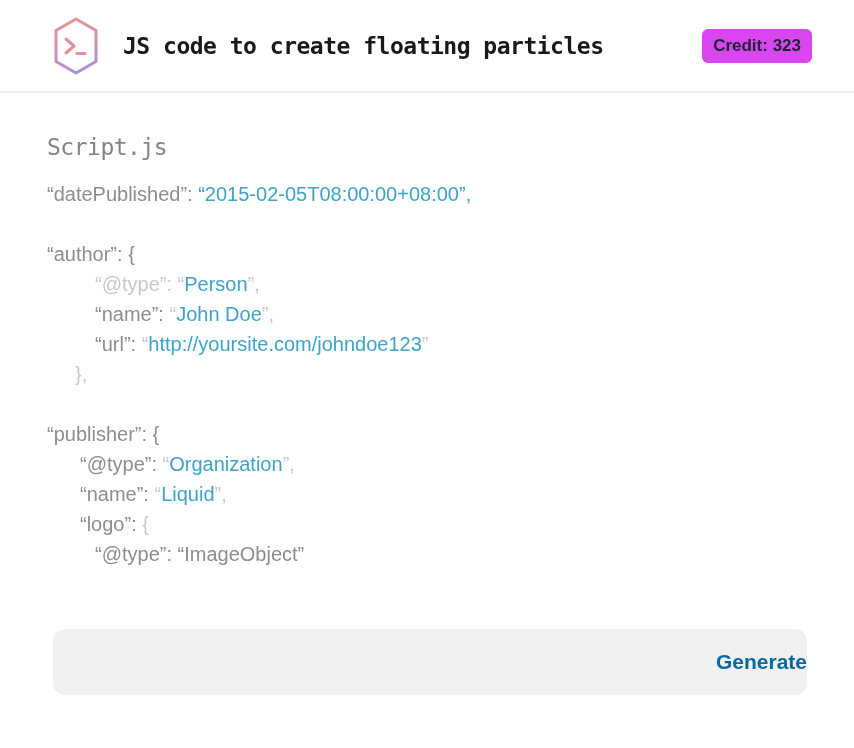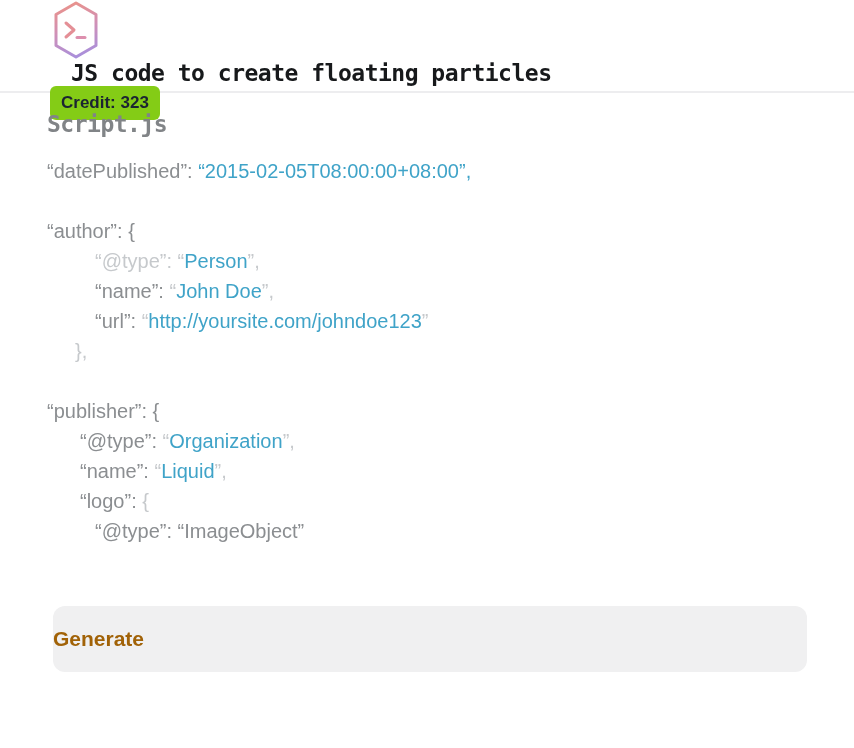--- a/index.html
+++ b/index.html
@@ -7,59 +7,58 @@
     width: 854px;
     height: 748px;
     background: #ffffff;
     font-family: "Liberation Sans", sans-serif;
     overflow: hidden;
   }
   
   .header {
     height: 93px;
     display: flex;
-    align-items: flex-start;
+    align-items: center;
     padding: 0 42px 0 50px;
     border-bottom: 2px solid #ededef;
     background: #ffffff;
-    flex-direction: column;
   }
   .logo {
     width: 52px;
     height: 60px;
     flex: 0 0 auto;
     display: flex;
     align-items: center;
     justify-content: center;
   }
   .app-title {
     font-family: "DejaVu Sans Mono", monospace;
     font-weight: 700;
     font-size: 23px;
     color: #17191b;
     letter-spacing: -0.5px;
     margin-left: 21px;
     white-space: nowrap;
   }
   .spacer { flex: 1; }
   .credit-badge {
-    background: #84cc16;
+    background: #d946ef;
     color: #1b2432;
     font-weight: 700;
     font-size: 17px;
     padding: 7px 11px;
     border-radius: 6px;
     white-space: nowrap;
   }
   
   .main { padding: 0 42px 0 47px; }
   .file-heading {
-    margin-top: 18px;
+    margin-top: 41px;
     font-family: "DejaVu Sans Mono", monospace;
-    font-weight: 700;
+    font-weight: 400;
     font-size: 23px;
     color: #818487;
     letter-spacing: -0.5px;
   }
   .code-block {
     margin-top: 19px;
     font-size: 20px;
     line-height: 30px;
     white-space: pre;
   }
@@ -73,23 +72,23 @@
   .generate-btn {
     display: block;
     width: 754px;
     height: 66px;
     background: #f0f0f1;
     border: none;
     border-radius: 12px;
     font-family: "Liberation Sans", sans-serif;
     font-weight: 700;
     font-size: 21px;
-    color: #a16207;
+    color: #0369a1;
     cursor: pointer;
-    text-align: left;
+    text-align: right;
   }
 </style>
 </head>
 <body>
 
 <div class="header">
   <div class="logo">
     <svg width="52" height="60" viewBox="0 0 52 60" aria-hidden="true">
       <defs>
         <linearGradient id="hexgrad" x1="0.35" y1="0" x2="0.55" y2="1">

